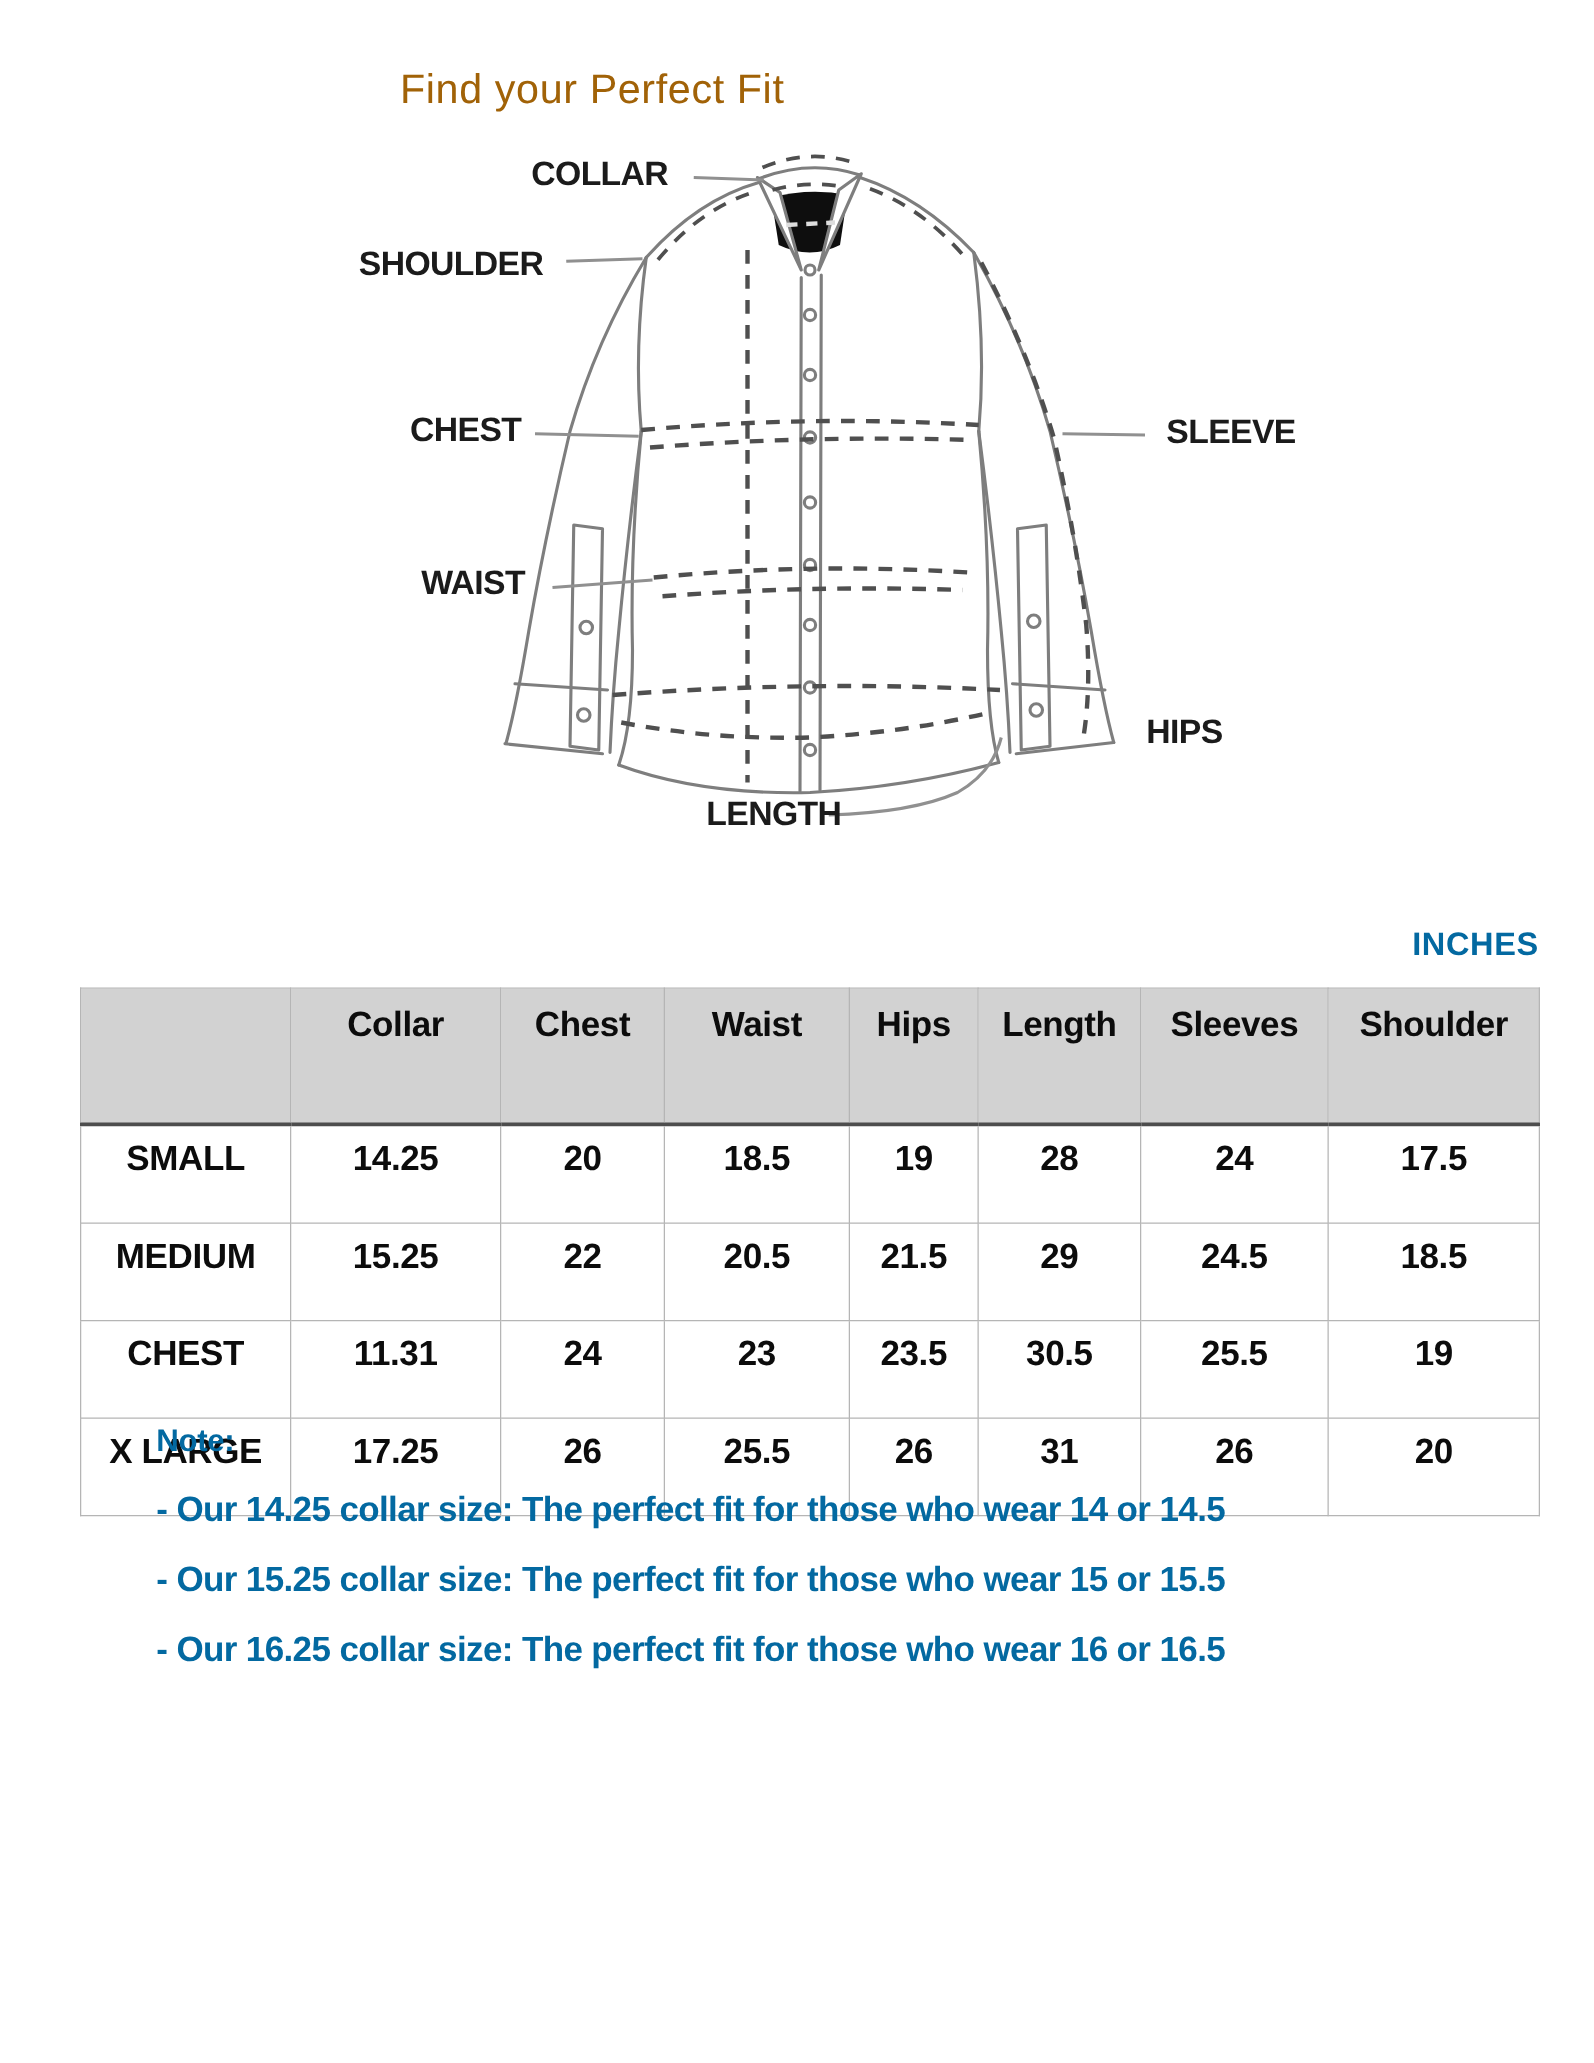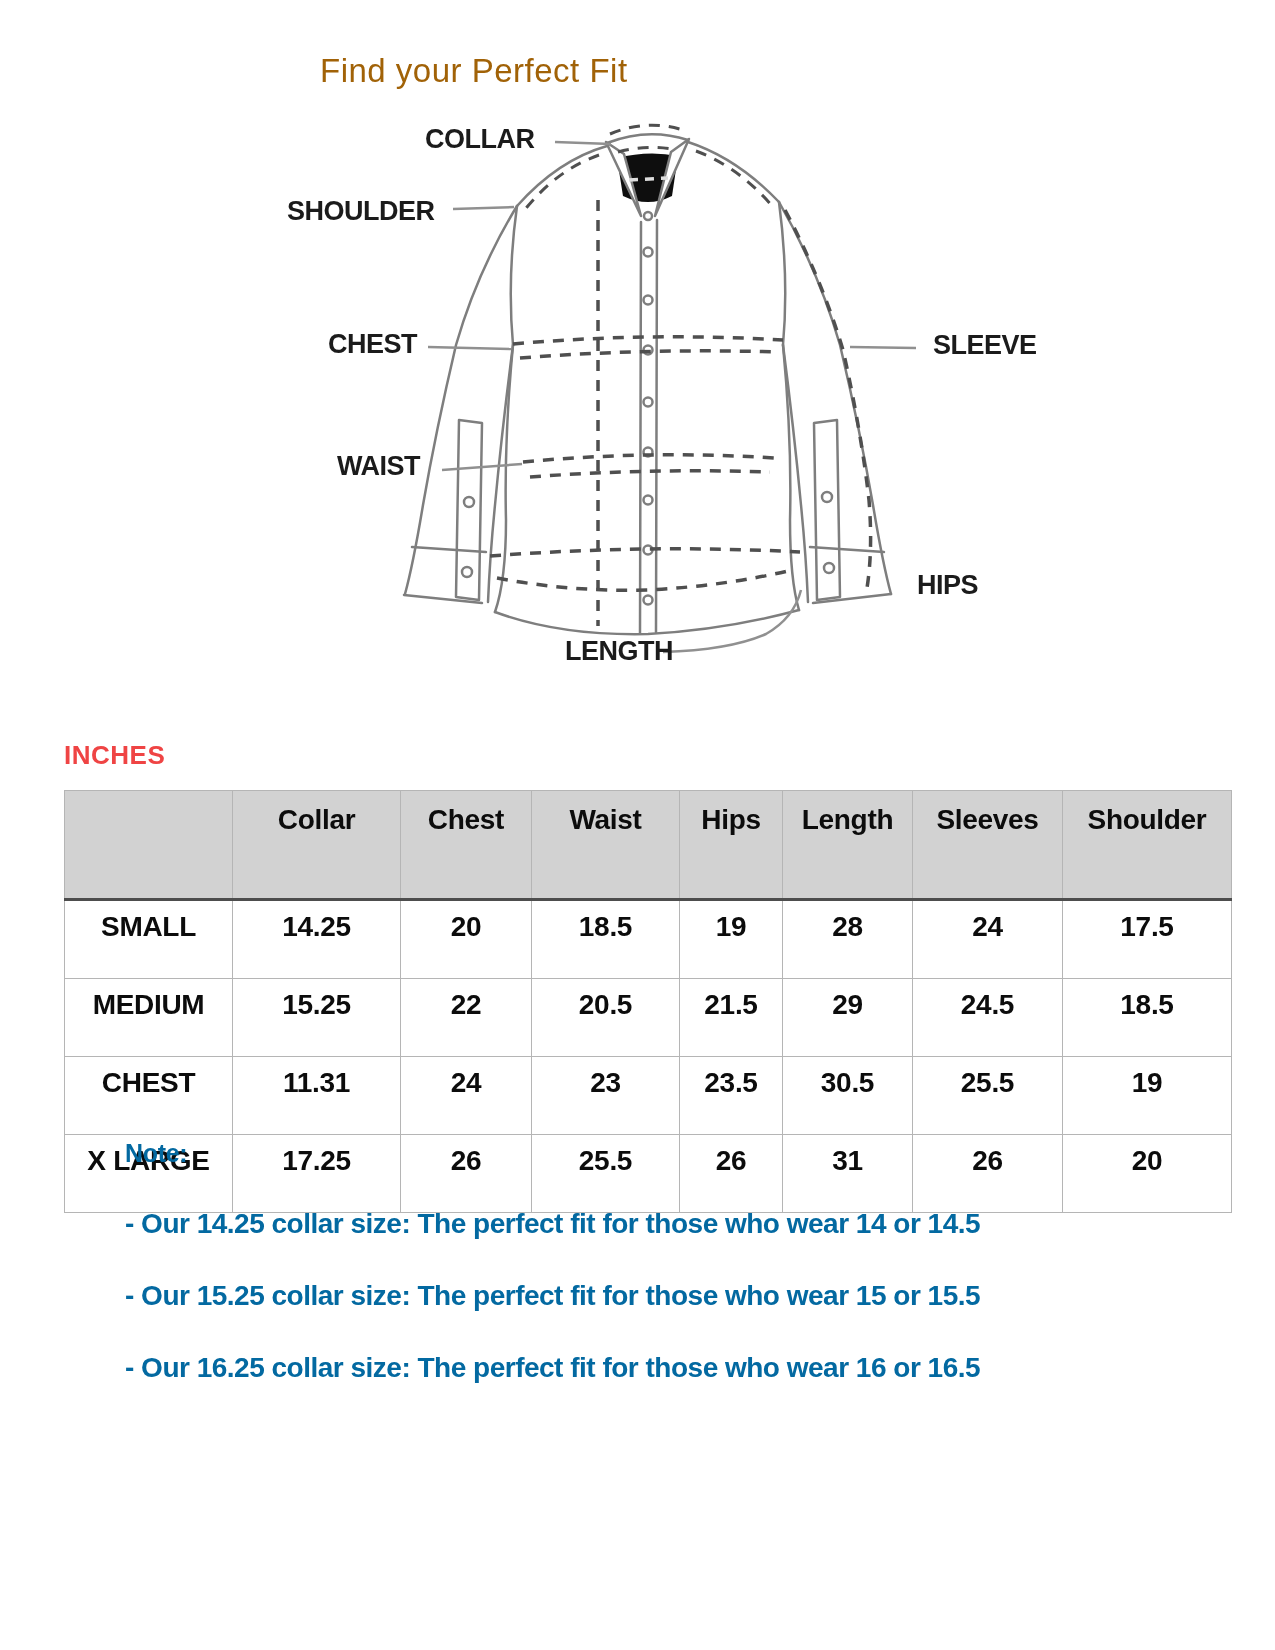--- a/index.html
+++ b/index.html
@@ -3,31 +3,31 @@
 <meta charset="utf-8">
 <style>
   html,body{margin:0;padding:0;background:#fff;}
   .page{position:relative;width:1275px;height:1650px;background:#ffffff;overflow:hidden;
         font-family:"Liberation Sans",sans-serif;color:#111;}
   .page-title{position:absolute;left:320px;top:52px;font-size:33px;line-height:38px;
         color:#a16207;letter-spacing:0.5px;font-weight:400;}
   .diagram-svg{position:absolute;left:0;top:0;}
   .svg-label{font-family:"Liberation Sans",sans-serif;font-weight:700;font-size:27px;
         fill:#1b1b1b;letter-spacing:-0.5px;}
-  .units-heading{position:absolute;left:64px;top:740px;width:1167px;text-align:left;
-        font-size:26px;font-weight:700;letter-spacing:0.5px;color:#ef4444;}
+  .units-heading{position:absolute;left:64px;top:740px;width:1167px;text-align:right;
+        font-size:26px;font-weight:700;letter-spacing:0.5px;color:#0369a1;}
   .size-table{position:absolute;left:64px;top:790px;border-collapse:collapse;table-layout:fixed;
         font-weight:700;letter-spacing:-0.3px;}
   .size-table th,.size-table td{border:1px solid #b5b5b5;text-align:center;vertical-align:top;
         font-size:28px;color:#0c0c0c;overflow:hidden;white-space:nowrap;}
   .size-table thead th{background:#d2d2d2;height:93px;padding-top:13px;border-bottom:3px solid #4d4d4d;}
   .size-table tbody th,.size-table tbody td{height:66px;padding-top:10px;background:#ffffff;text-align:center;}
   .notes{position:absolute;left:125px;top:1139px;width:1050px;color:#0369a1;}
   .notes-heading{font-size:25px;font-weight:700;line-height:28px;letter-spacing:-0.3px;}
-  .note-item{font-size:28px;font-weight:700;line-height:30px;margin-top:42px;letter-spacing:-0.5px;}
+  .note-item{font-size:28px;font-weight:700;line-height:30px;margin-top:26px;letter-spacing:-0.5px;}
 </style>
 </head>
 <body>
 
 <div class="page">
 
   <div class="page-title">Find your Perfect Fit</div>
 
   <svg class="diagram-svg" width="1275" height="690" viewBox="0 0 1275 690">
     <g stroke="#7e7e7e" stroke-width="2.5" fill="none" stroke-linecap="round" stroke-linejoin="round">

